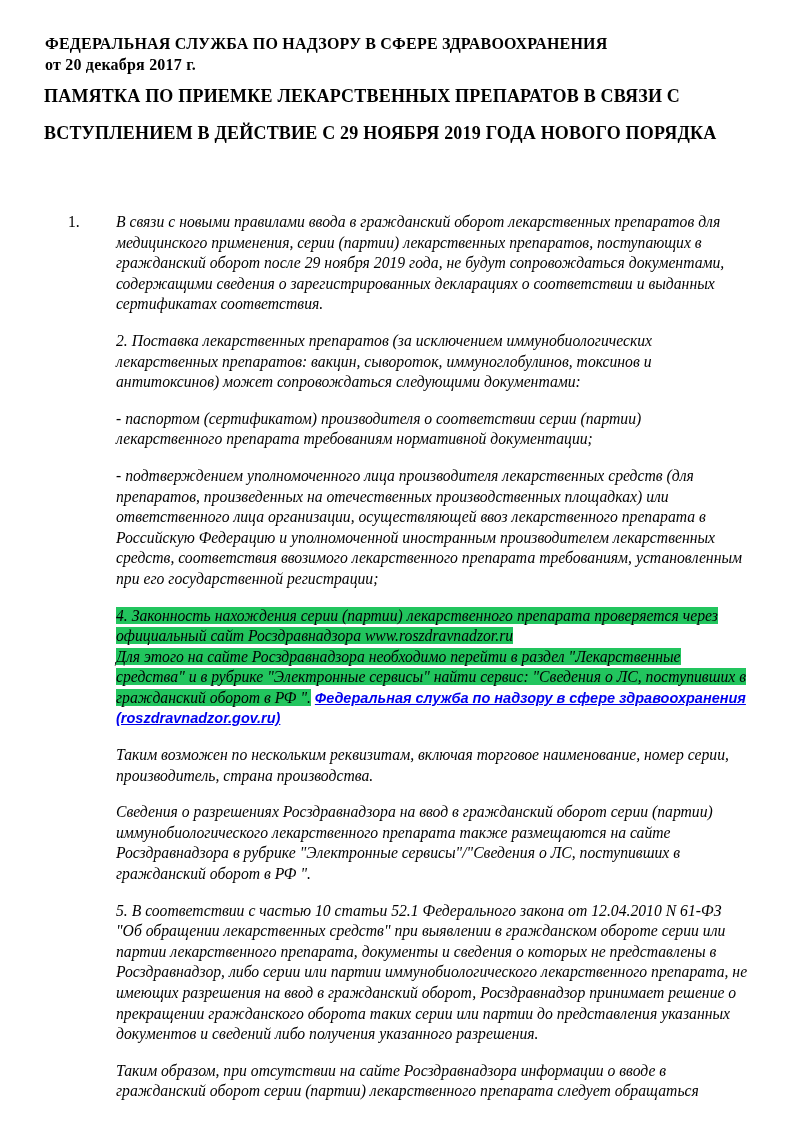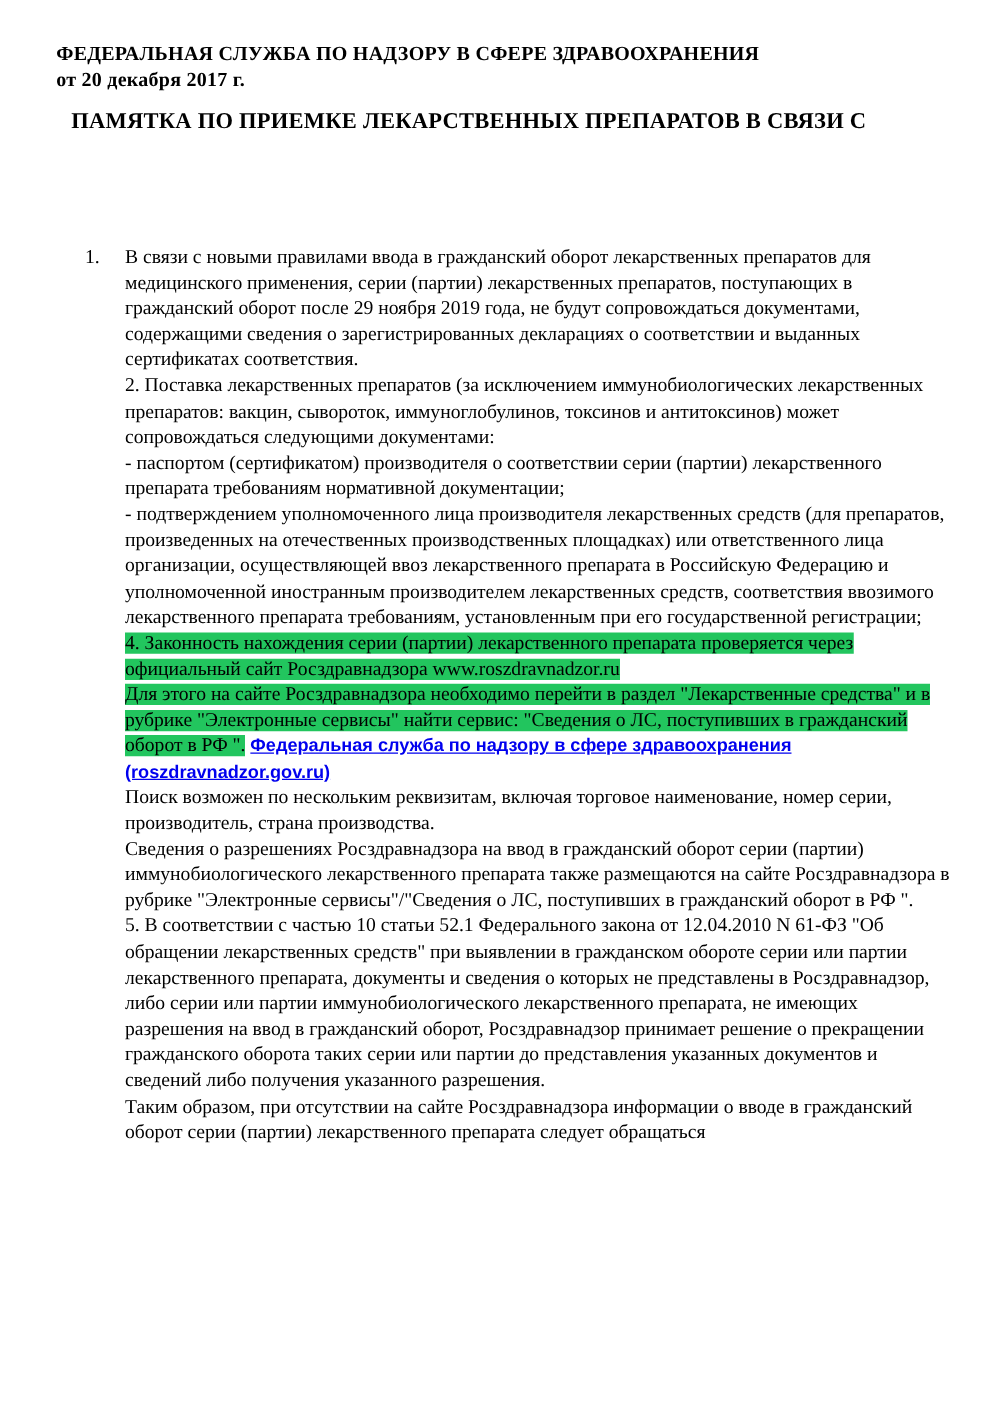--- a/index.html
+++ b/index.html
@@ -21,21 +21,21 @@
     left: 45px;
     top: 33px;
     font-weight: bold;
     font-size: 16px;
     line-height: 21px;
     letter-spacing: 0.2px;
     white-space: nowrap;
   }
   .doc-title {
     position: absolute;
-    left: 57px;
+    left: 44px;
     top: 86px;
     font-weight: bold;
     font-size: 18px;
     letter-spacing: 0.2px;
   }
   .doc-title .title-line {
     margin-bottom: 16px;
     white-space: nowrap;
   }
   .doc-body {
@@ -48,22 +48,23 @@
   }
   .list-block {
     position: relative;
   }
   .list-num {
     position: absolute;
     left: -32px;
     top: 0;
   }
   .doc-body p {
-    margin: 0;
+    margin: 16px;
     padding: 0;
+    font-style: italic;
   }
   .hl {
     background: #22c55e;
   }
   a.doc-link {
     color: #0000ee;
     font-family: "Liberation Sans", "DejaVu Sans", sans-serif;
     font-weight: bold;
     font-size: 14.5px;
     text-decoration: underline;
@@ -75,31 +76,32 @@
 
 <div class="page">
 
   <div class="doc-header">
     <div>ФЕДЕРАЛЬНАЯ СЛУЖБА ПО НАДЗОРУ В СФЕРЕ ЗДРАВООХРАНЕНИЯ</div>
     <div>от 20 декабря 2017 г.</div>
   </div>
 
   <div class="doc-title">
     <div class="title-line">ПАМЯТКА ПО ПРИЕМКЕ ЛЕКАРСТВЕННЫХ ПРЕПАРАТОВ В СВЯЗИ С</div>
+    <div class="title-line">ВСТУПЛЕНИЕМ В ДЕЙСТВИЕ С 29 НОЯБРЯ 2019 ГОДА НОВОГО ПОРЯДКА</div>
   </div>
 
   <div class="doc-body list-block">
     <span class="list-num">1.</span>
 
     <p>В связи с новыми правилами ввода в гражданский оборот лекарственных препаратов для медицинского применения, серии (партии) лекарственных препаратов, поступающих в гражданский оборот после 29 ноября 2019 года, не будут сопровождаться документами, содержащими сведения о зарегистрированных декларациях о соответствии и выданных сертификатах соответствия.</p>
     <p>2. Поставка лекарственных препаратов (за исключением иммунобиологических лекарственных препаратов: вакцин, сывороток, иммуноглобулинов, токсинов и антитоксинов) может сопровождаться следующими документами:</p>
     <p>- паспортом (сертификатом) производителя о соответствии серии (партии) лекарственного препарата требованиям нормативной документации;</p>
     <p>- подтверждением уполномоченного лица производителя лекарственных средств (для препаратов, произведенных на отечественных производственных площадках) или ответственного лица организации, осуществляющей ввоз лекарственного препарата в Российскую Федерацию и уполномоченной иностранным производителем лекарственных средств, соответствия ввозимого лекарственного препарата требованиям, установленным при его государственной регистрации;</p>
 
     <p><span class="hl">4. Законность нахождения серии (партии) лекарственного препарата проверяется через официальный сайт Росздравнадзора www.roszdravnadzor.ru</span><br><span class="hl">Для этого на сайте Росздравнадзора необходимо перейти в раздел "Лекарственные средства" и в рубрике "Электронные сервисы" найти сервис: "Сведения о ЛС, поступивших в гражданский оборот в РФ ".</span> <a class="doc-link">Федеральная служба по надзору в сфере здравоохранения (roszdravnadzor.gov.ru)</a></p>
 
-    <p>Поиск возможен по нескольким реквизитам, включая торговое наименование, номер серии, производитель, страна производства.</p>
+    <p>Таким возможен по нескольким реквизитам, включая торговое наименование, номер серии, производитель, страна производства.</p>
     <p>Сведения о разрешениях Росздравнадзора на ввод в гражданский оборот серии (партии) иммунобиологического лекарственного препарата также размещаются на сайте Росздравнадзора в рубрике "Электронные сервисы"/"Сведения о ЛС, поступивших в гражданский оборот в РФ ".</p>
     <p>5. В соответствии с частью 10 статьи 52.1 Федерального закона от 12.04.2010 N 61-ФЗ "Об обращении лекарственных средств" при выявлении в гражданском обороте серии или партии лекарственного препарата, документы и сведения о которых не представлены в Росздравнадзор, либо серии или партии иммунобиологического лекарственного препарата, не  имеющих разрешения на ввод в гражданский оборот, Росздравнадзор принимает решение о прекращении гражданского оборота таких серии или партии до представления указанных документов и сведений либо получения указанного разрешения.</p>
     <p>Таким образом, при отсутствии на сайте  Росздравнадзора информации о вводе в гражданский оборот серии (партии) лекарственного препарата следует обращаться</p>
   </div>
 
 </div>
 
 </body></html>

